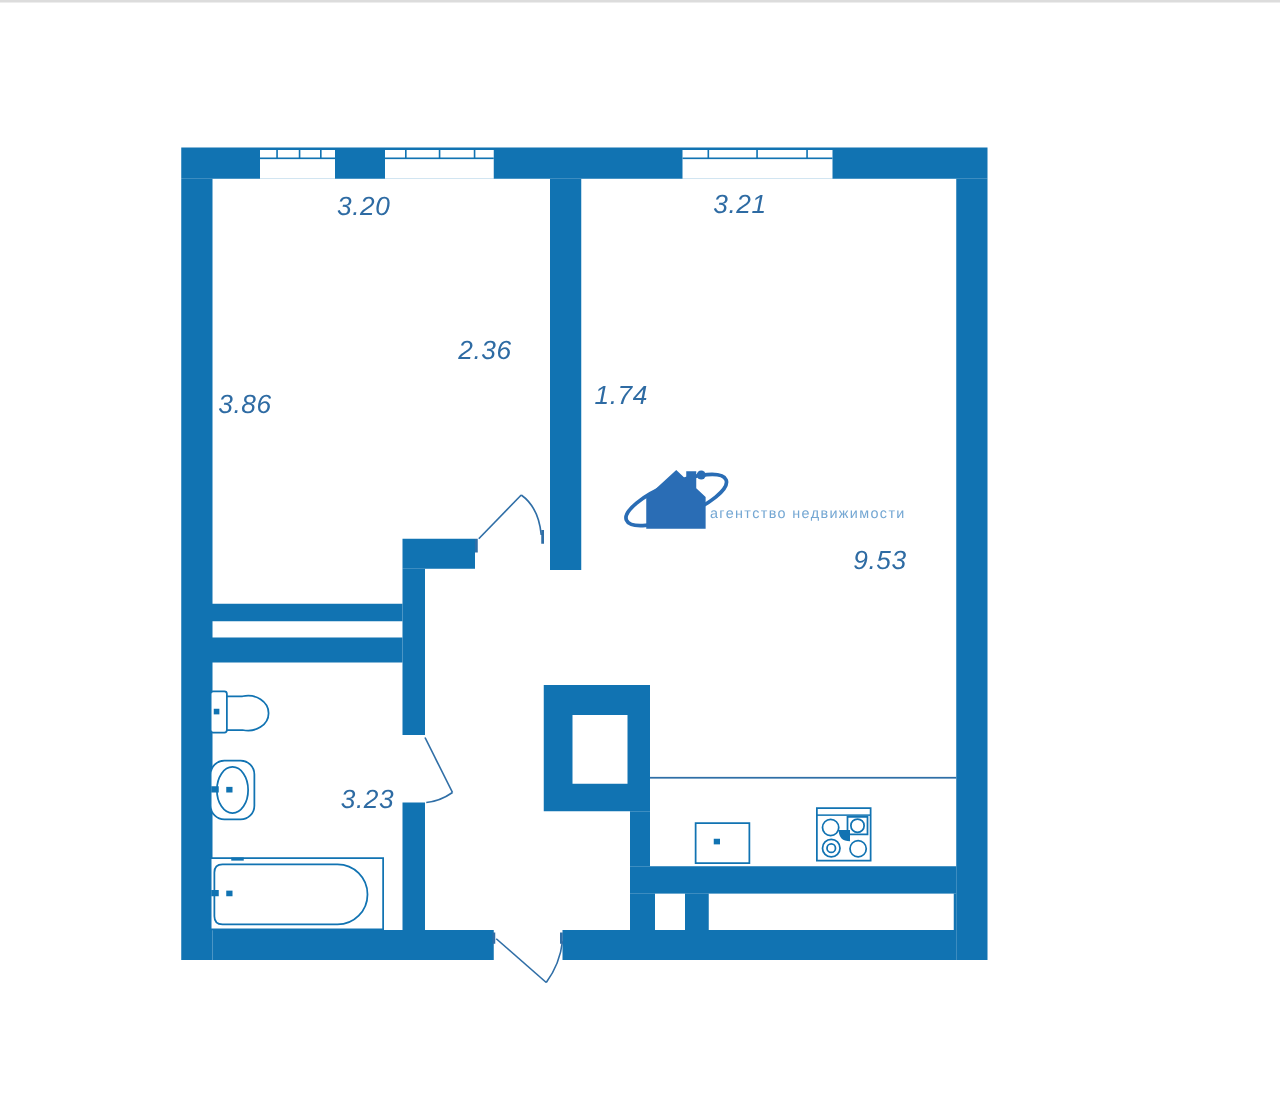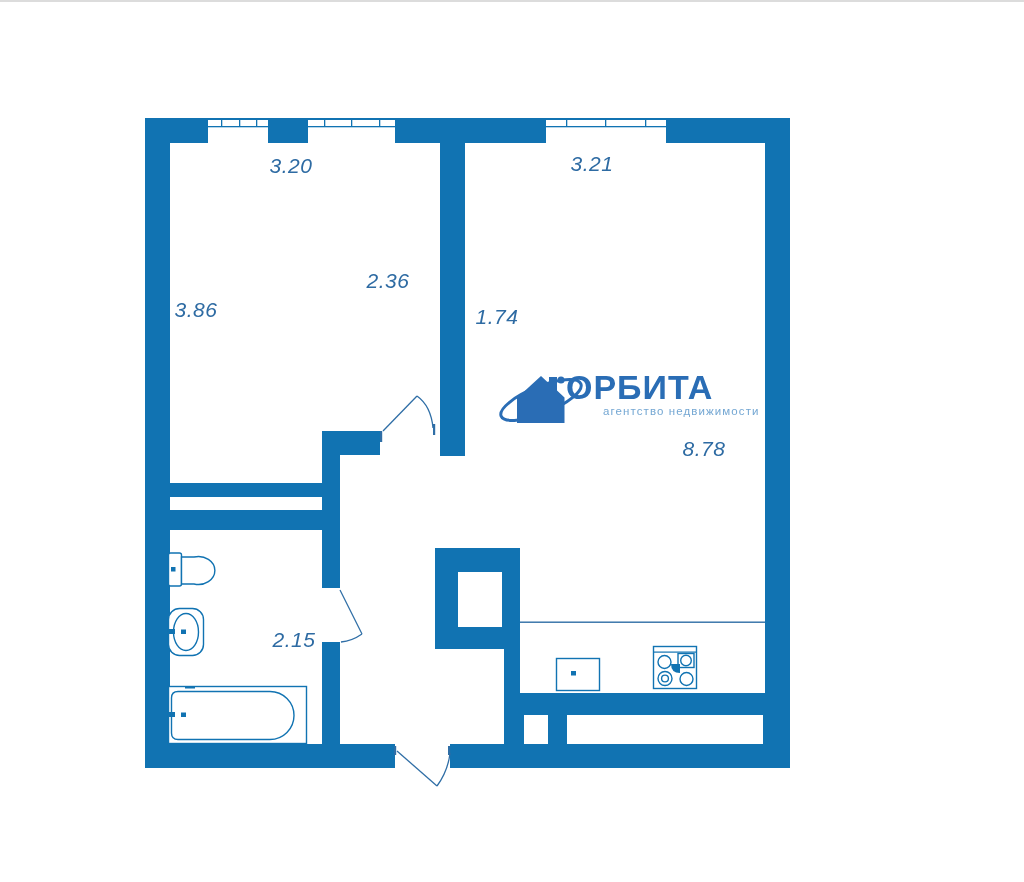--- a/index.html
+++ b/index.html
@@ -30,21 +30,21 @@
     color:var(--dim);white-space:nowrap;
   }
   .brand-name{
     position:absolute;left:566px;top:370px;
     font-size:34px;font-weight:bold;letter-spacing:1px;color:var(--brand);
     white-space:nowrap;line-height:1;
   }
   .brand-tagline{
     position:absolute;left:568px;top:406px;
     font-size:11.5px;letter-spacing:1.1px;color:var(--tagline);
-    white-space:nowrap;line-height:1;margin-left:35px;
+    white-space:nowrap;line-height:1;
   }
 </style>
 </head>
 <body>
 
 <div class="stage">
   <div class="top-border"></div>
 
   <svg class="plan-svg" width="1024" height="882" viewBox="0 0 1024 882">
 
@@ -151,21 +151,20 @@
 
     <g>
       <ellipse cx="541" cy="400" rx="43" ry="13.5" transform="rotate(-22 541 400)" fill="none" stroke="var(--brand)" stroke-width="3"></ellipse>
       <path d="M517,398 L541,376 L549,383.5 L549,377 L557,377 L557,390.5 L564.5,397.5 L564.5,423 L517,423 Z" fill="var(--brand)"></path>
       <circle cx="561" cy="380" r="3.6" fill="var(--brand)"></circle>
     </g>
   </svg>
 
   <div class="dim" style="left:291px;top:166px">3.20</div>
   <div class="dim" style="left:592px;top:164px">3.21</div>
-  <div class="dim" style="left:196px;top:310px">3.86</div>
+  <div class="dim" style="left:196px;top:324px">3.86</div>
   <div class="dim" style="left:388px;top:281px">2.36</div>
   <div class="dim" style="left:497px;top:317px">1.74</div>
-  <div class="dim" style="left:704px;top:449px">8.78</div>
-  <div class="dim" style="left:294px;top:640px">2.15</div>
+  <div class="dim" style="left:704px;top:449px">9.53</div>
+  <div class="dim" style="left:294px;top:640px">3.23</div>
 
-  <div class="brand-name">ОРБИТА</div>
   <div class="brand-tagline">агентство недвижимости</div>
 </div>
 
 </body></html>

